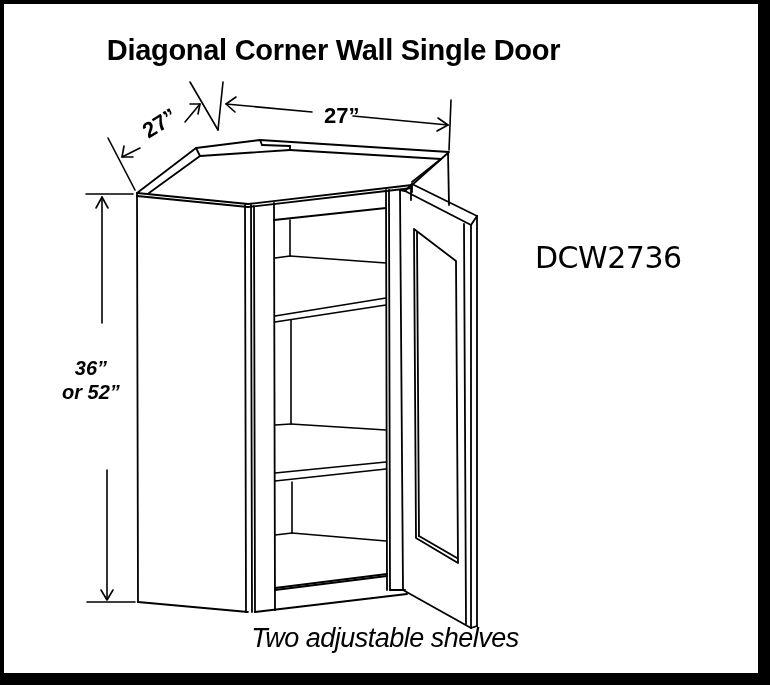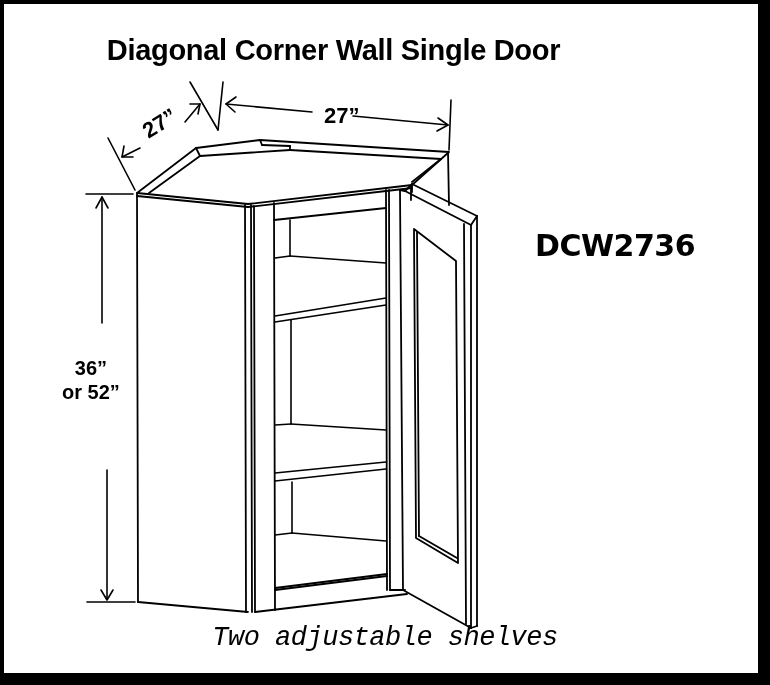--- a/index.html
+++ b/index.html
@@ -21,37 +21,37 @@
     text-align: center;
     font-family: "Liberation Sans", sans-serif;
     font-weight: bold; font-size: 29px; color: #000;
     letter-spacing: -0.3px;
   }
   .model {
     position: absolute; left: 531px;
     font-family: "DejaVu Sans", sans-serif;
     font-size: 30px; color: #000; letter-spacing: -0.5px;
   }
-  .model.m1 { top: 224px; font-weight: bold; }
+  .model.m1 { top: 236px; }
   .model.m2 { top: 280px; }
   .caption {
     position: absolute; left: 0; top: 623px; width: 770px;
     text-align: center;
-    font-family: Liberation Mono, monospace;
+    font-family: Liberation Sans, sans-serif;
     font-style: italic; font-size: 27px; color: #000;
     letter-spacing: -0.5px;
   }
   .dim {
     position: absolute;
     font-family: "Liberation Sans", sans-serif;
     font-weight: bold; color: #000;
   }
   .dim-width { left: 320px; top: 99px; font-size: 22px; }
   .dim-depth { left: 134px; top: 118px; font-size: 22px; transform: rotate(-32deg); transform-origin: left top; }
-  .dim-height { left: 58px; top: 352px; font-size: 20px; text-align: center; line-height: 24px; }
+  .dim-height { left: 58px; top: 352px; font-size: 20px; text-align: center; line-height: 24px; font-style: italic; }
   svg.drawing { position: absolute; left: 0; top: 0; }
   svg.drawing line, svg.drawing polyline, svg.drawing polygon, svg.drawing path {
     stroke: #000; fill: none; stroke-linejoin: round; stroke-linecap: round;
   }
 </style>
 </head>
 <body>
 
 <div class="frame">
   <div class="canvas">

